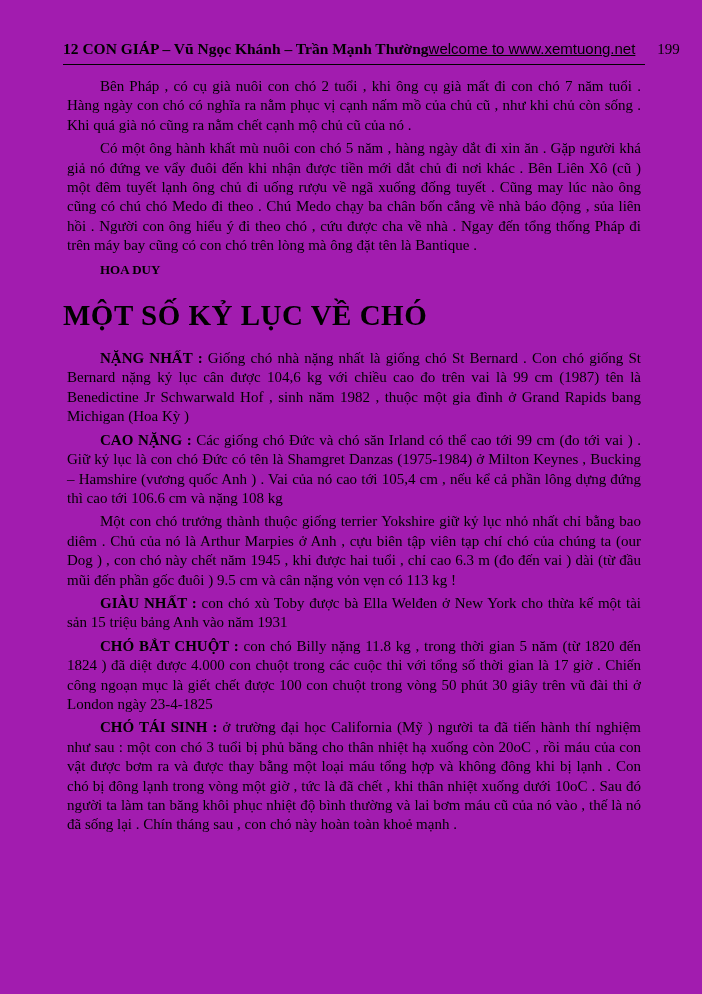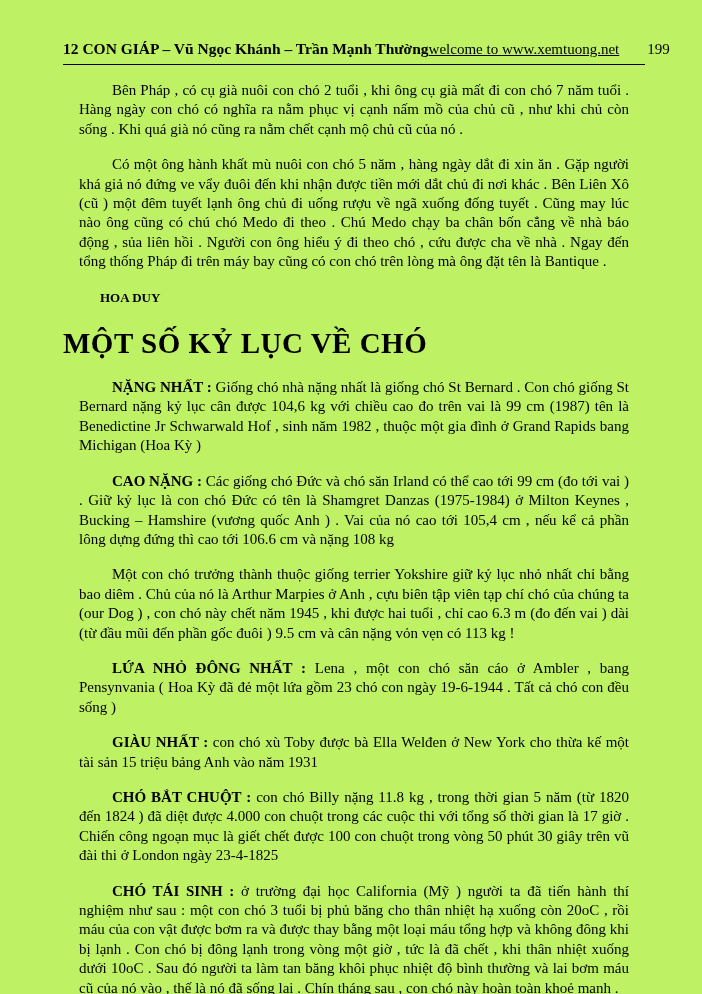--- a/index.html
+++ b/index.html
@@ -1,55 +1,55 @@
 <!DOCTYPE html>
 <html lang="vi"><head>
 <meta charset="utf-8">
 <style>
   html, body { margin: 0; padding: 0; background: #ffffff; }
   .page {
     position: relative;
     width: 702px;
     height: 994px;
-    background: #bef264;
+    background: #a21caf;
     color: #000000;
     font-family: "Liberation Serif", "DejaVu Serif", serif;
     box-sizing: border-box;
     padding: 40px 57px 0 63px;
     overflow: hidden;
   }
   .header {
     display: flex;
     align-items: baseline;
     white-space: nowrap;
     margin-bottom: 6px;
   }
   .book-title {
     font-weight: bold;
     font-size: 15.5px;
     flex: 1 1 auto;
   }
   .site-link {
-    font-family: Liberation Serif, serif;
+    font-family: Liberation Sans, sans-serif;
     font-size: 15px;
     color: #000000;
     text-decoration: underline;
-    margin-right: 28px;
+    margin-right: 22px;
   }
   .page-number {
     font-size: 15px;
   }
   .header-rule {
     border: none;
     border-top: 1.6px solid #000000;
     margin: 0 0 12px 0;
   }
   .body-text { text-align: justify; }
   .para {
-    margin: 16px;
+    margin: 4px;
     font-size: 15px;
     line-height: 19.4px;
     text-indent: 33px;
     text-align: justify;
   }
   .para b { font-weight: bold; }
   .byline {
     margin: 4px;
     font-size: 13px;
     line-height: 19.4px;
@@ -80,19 +80,18 @@
     <div id="intro-container">
         <p class="para">Bên Pháp , có cụ già nuôi con chó 2 tuổi , khi ông cụ già mất đi con chó 7 năm tuổi . Hàng ngày con chó có nghĩa ra nằm phục vị cạnh nấm mồ của chủ cũ , như khi chủ còn sống . Khi quá già nó cũng ra nằm chết cạnh mộ chủ cũ của nó .</p>
         <p class="para">Có một ông hành khất mù nuôi con chó 5 năm , hàng ngày dắt đi xin ăn .  Gặp người khá giả nó đứng ve vẩy đuôi đến khi nhận được tiền mới dắt chủ đi nơi khác . Bên Liên Xô (cũ ) một đêm tuyết lạnh ông chủ đi uống rượu về ngã xuống đống tuyết . Cũng may lúc nào ông cũng có chú chó Medo đi theo . Chú Medo chạy ba chân bốn cẳng về nhà báo động , sủa liên hồi . Người con ông hiểu ý đi theo chó , cứu được cha về nhà . Ngay đến tổng thống Pháp đi trên máy bay cũng có con chó trên lòng mà ông đặt tên là Bantique .</p>
       </div>
     <p class="byline">HOA DUY</p>
     <h1 class="title">MỘT SỐ KỶ LỤC VỀ CHÓ</h1>
     <div id="records-container">
         <p class="para"><b>NẶNG NHẤT :</b> Giống chó nhà nặng nhất là giống chó St Bernard . Con chó giống St Bernard nặng kỷ lục cân được 104,6 kg với chiều cao đo trên vai là 99 cm (1987) tên là Benedictine Jr Schwarwald Hof , sinh năm 1982 , thuộc một gia đình ở Grand Rapids bang Michigan (Hoa Kỳ )</p>
         <p class="para"><b>CAO NẶNG :</b> Các giống chó Đức và chó săn Irland có thể cao tới 99 cm (đo tới vai ) . Giữ kỷ lục là con chó Đức có tên là Shamgret Danzas (1975-1984) ở Milton Keynes , Bucking – Hamshire (vương quốc Anh ) . Vai của nó cao tới 105,4 cm , nếu kể cả phần lông dựng đứng thì cao tới 106.6 cm và nặng 108 kg</p>
         <p class="para">Một con chó trưởng thành thuộc giống terrier Yokshire giữ kỷ lục nhỏ nhất chỉ bằng bao diêm . Chủ của nó là Arthur Marpies ở Anh , cựu biên tập viên tạp chí chó của chúng ta (our Dog ) , con chó này chết năm 1945 , khi được hai tuổi , chỉ cao 6.3 m (đo đến vai ) dài (từ đầu mũi đến phần gốc đuôi ) 9.5 cm và cân nặng vỏn vẹn có 113 kg !</p>
-        <p class="para"><b>LỨA NHỎ ĐÔNG NHẤT :</b> Lena , một con chó săn cáo ở Ambler , bang Pensynvania ( Hoa Kỳ đã đẻ một lứa gồm 23 chó con ngày 19-6-1944 . Tất cả chó con đều sống )</p>
         <p class="para"><b>GIÀU NHẤT :</b> con chó xù Toby được bà Ella Welđen ở New York cho thừa kế một tài sản 15 triệu bảng Anh vào năm 1931</p>
         <p class="para"><b>CHÓ BẮT CHUỘT :</b> con chó Billy nặng 11.8 kg , trong thời gian 5 năm (từ 1820 đến 1824 ) đã diệt được 4.000 con chuột trong các cuộc thi với tổng số thời gian là 17 giờ . Chiến công ngoạn mục là giết chết được 100 con chuột trong vòng 50 phút 30 giây trên vũ đài thi ở London ngày 23-4-1825</p>
         <p class="para"><b>CHÓ TÁI SINH :</b> ở trường đại học California (Mỹ ) người ta đã tiến hành thí nghiệm như sau : một con chó 3 tuổi bị phủ băng cho thân nhiệt hạ xuống còn 20oC , rồi máu của con vật được bơm ra và được  thay bằng một loại máu tổng hợp và không đông khi bị lạnh . Con chó bị đông lạnh trong vòng một giờ , tức là đã chết , khi thân nhiệt xuống dưới 10oC . Sau đó người ta làm tan băng khôi phục nhiệt độ bình thường và lai bơm máu cũ của nó vào , thế là nó đã sống lại . Chín tháng sau , con chó này hoàn toàn khoẻ mạnh .</p>
       </div>
   </div>
 </div>
 
 </body></html>

